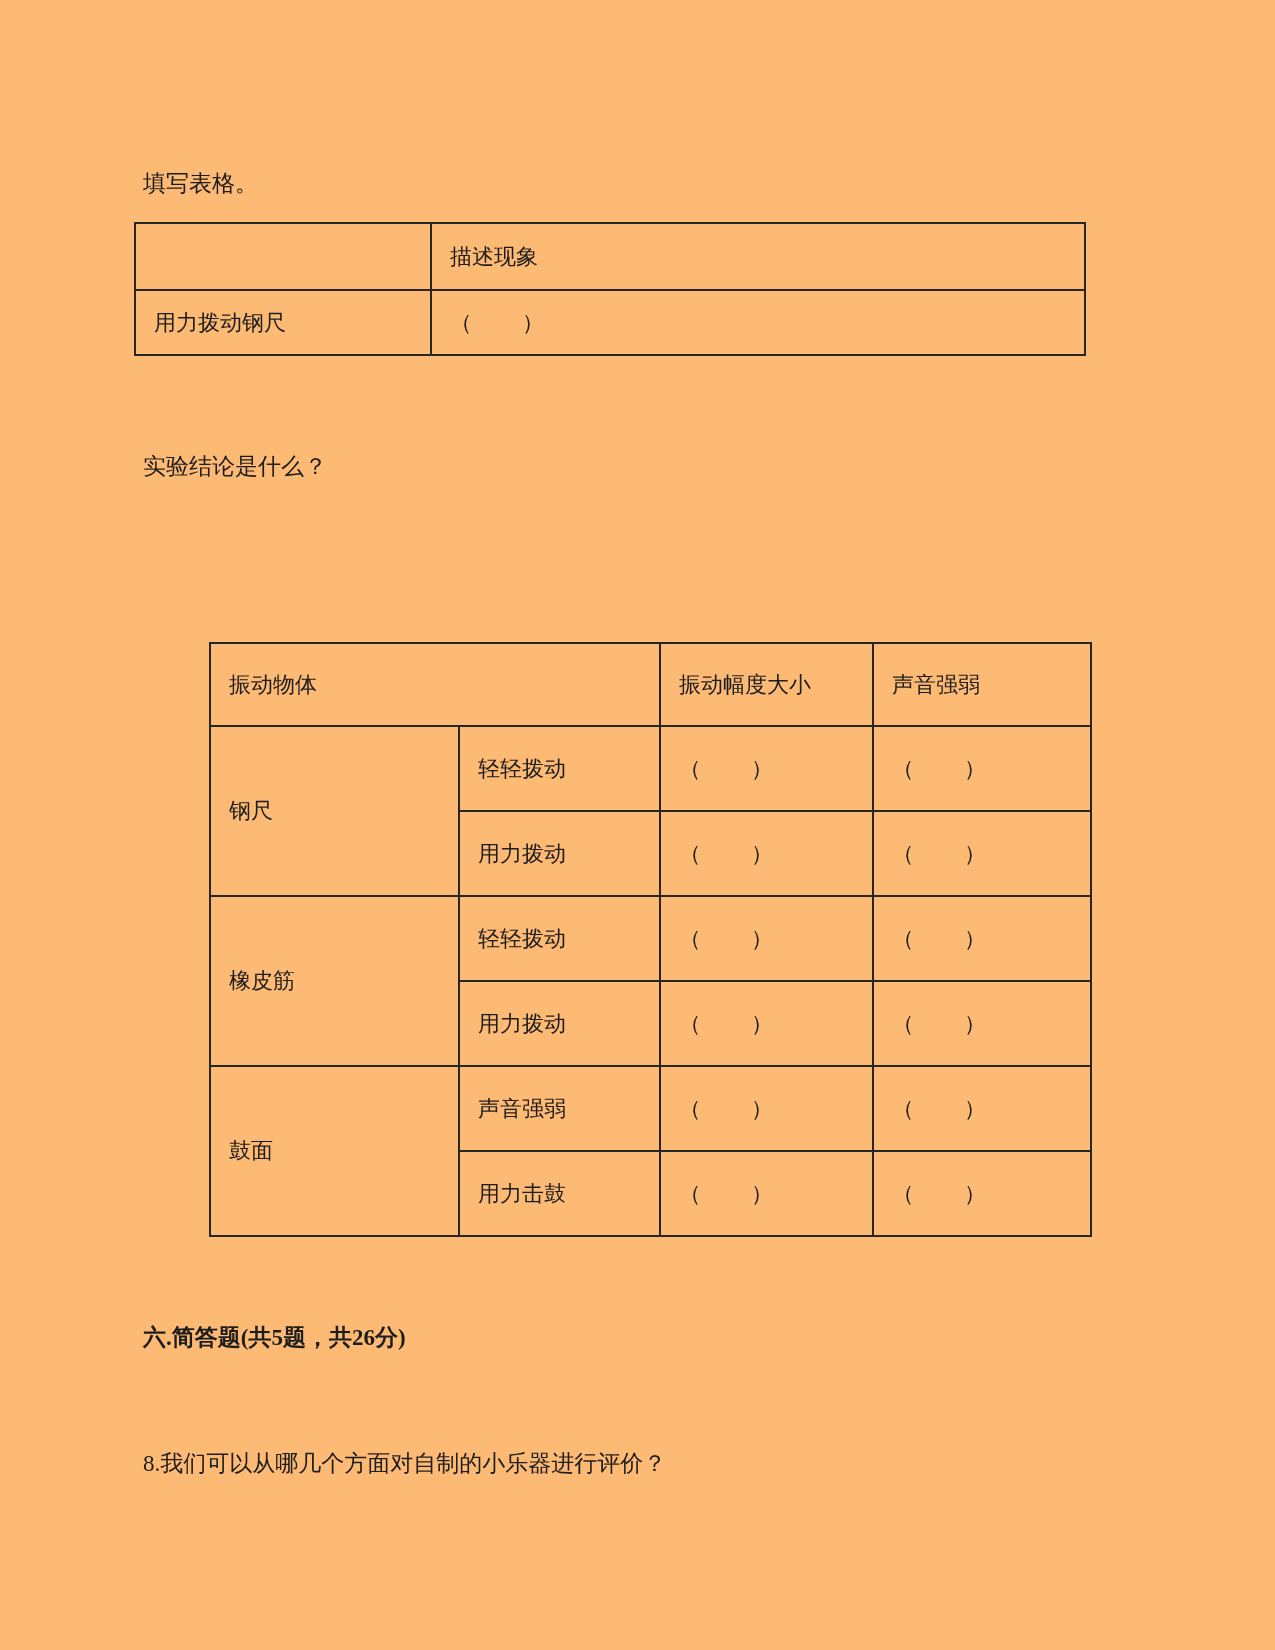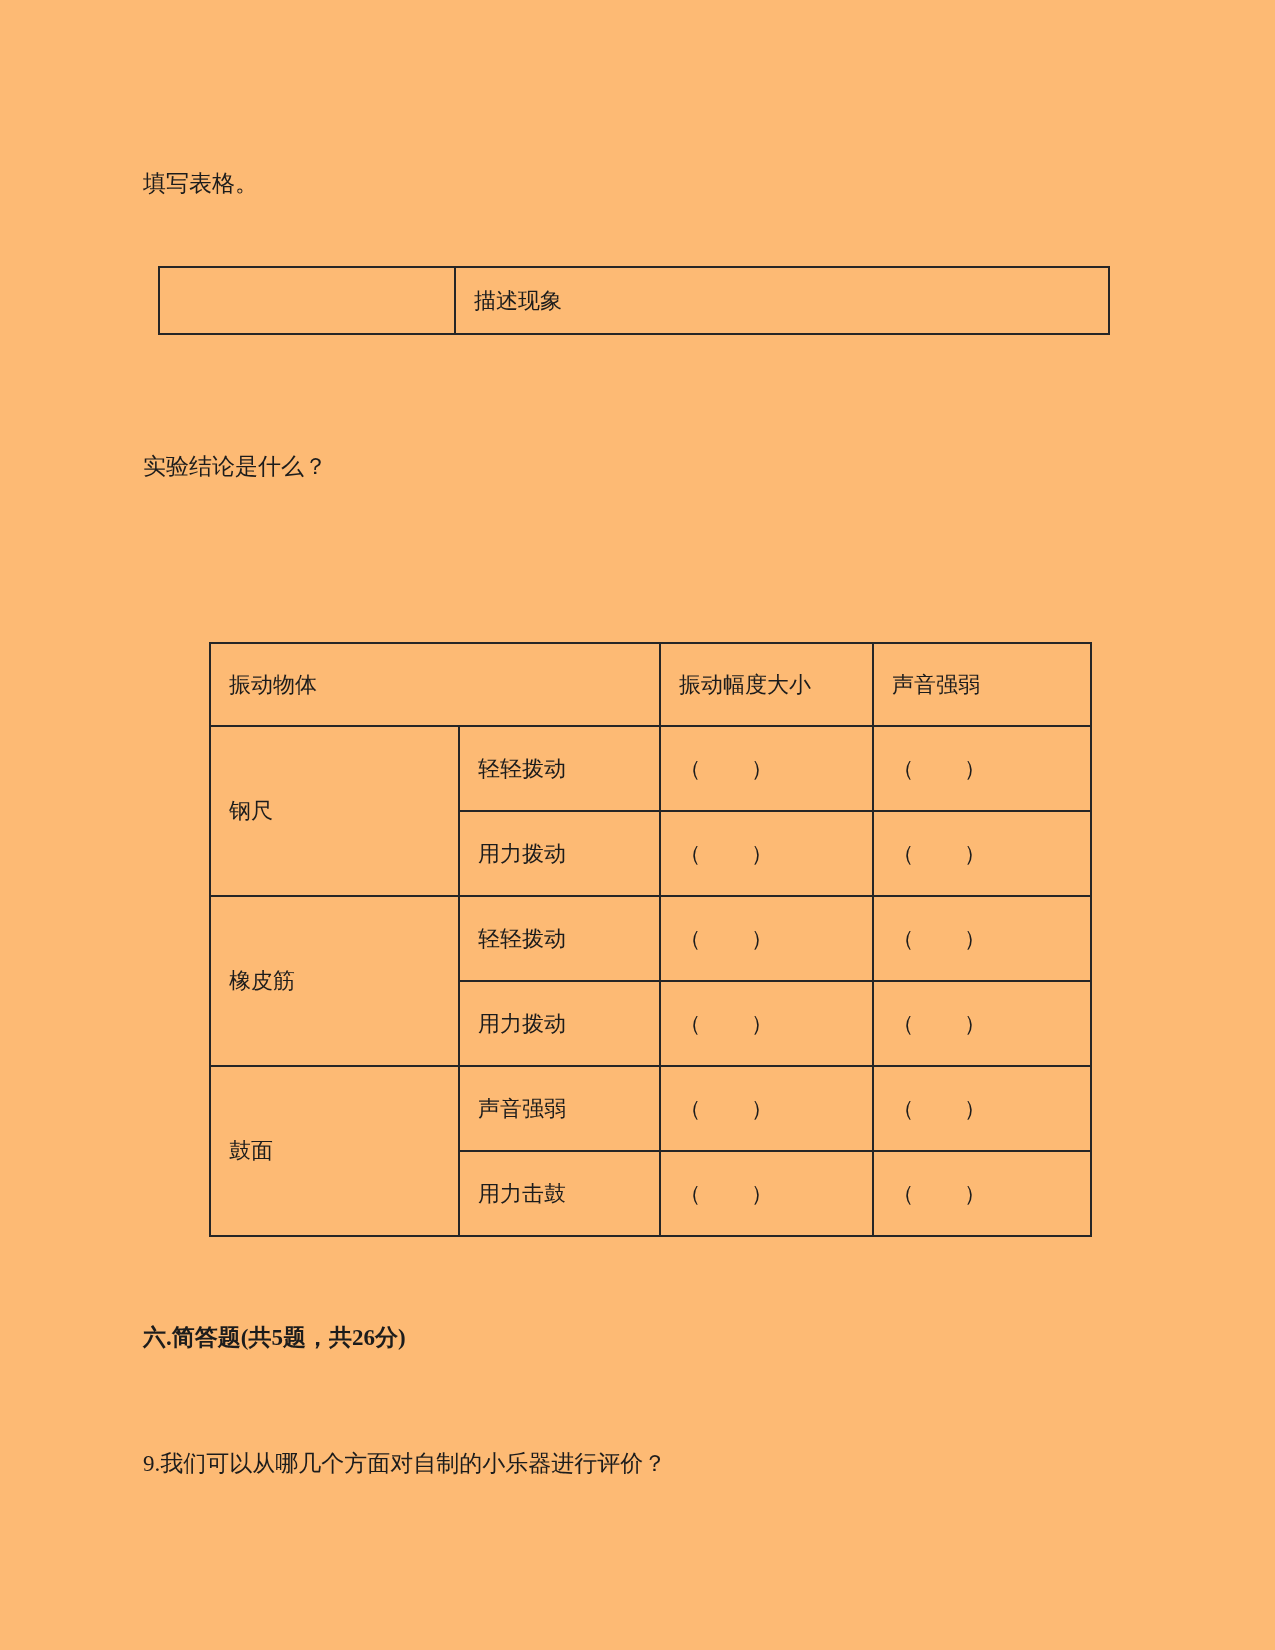--- a/index.html
+++ b/index.html
@@ -38,24 +38,23 @@
   td, th {
     border: 2px solid #262626;
     padding: 0 0 0 18px;
     text-align: left;
     vertical-align: middle;
     font-weight: normal;
     overflow: hidden;
   }
   
   #table1 {
-    left: 158px;
+    left: 134px;
     top: 222px;
     width: 950px;
-    margin-top: 44px;
   }
   #table1 tr.hrow  { height: 67px; }
   #table1 tr.row1  { height: 66px; }
   #table1 tr.row2  { height: 65px; }
   
   #table2 {
     left: 168px;
     top: 642px;
     width: 881px;
     margin-left: 41px;
@@ -76,20 +75,24 @@
 
   <table id="table1">
     <colgroup>
       <col style="width:296px">
       <col style="width:654px">
     </colgroup>
     <tbody>
       <tr class="hrow">
         <td></td>
         <td>描述现象</td>
+      </tr>
+      <tr class="row2">
+        <td>用力拨动钢尺</td>
+        <td class="blank-cell">（　　）</td>
       </tr>
     </tbody>
   </table>
 
   <p class="para" style="top:429px;text-align:right;">实验结论是什么？</p>
 
 
   <table id="table2">
     <colgroup>
       <col style="width:249px">
@@ -138,15 +141,15 @@
         <td>用力击鼓</td>
         <td class="blank-cell">（　　）</td>
         <td class="blank-cell">（　　）</td>
       </tr>
     </tbody>
   </table>
 
   <p class="para bold" style="top:1300px;">六.简答题(共5题，共26分)</p>
 
 
-  <p class="para" style="top:1426px;">9.我们可以从哪几个方面对自制的小乐器进行评价？</p>
+  <p class="para" style="top:1426px;">8.我们可以从哪几个方面对自制的小乐器进行评价？</p>
 
 </div>
 
 </body></html>

